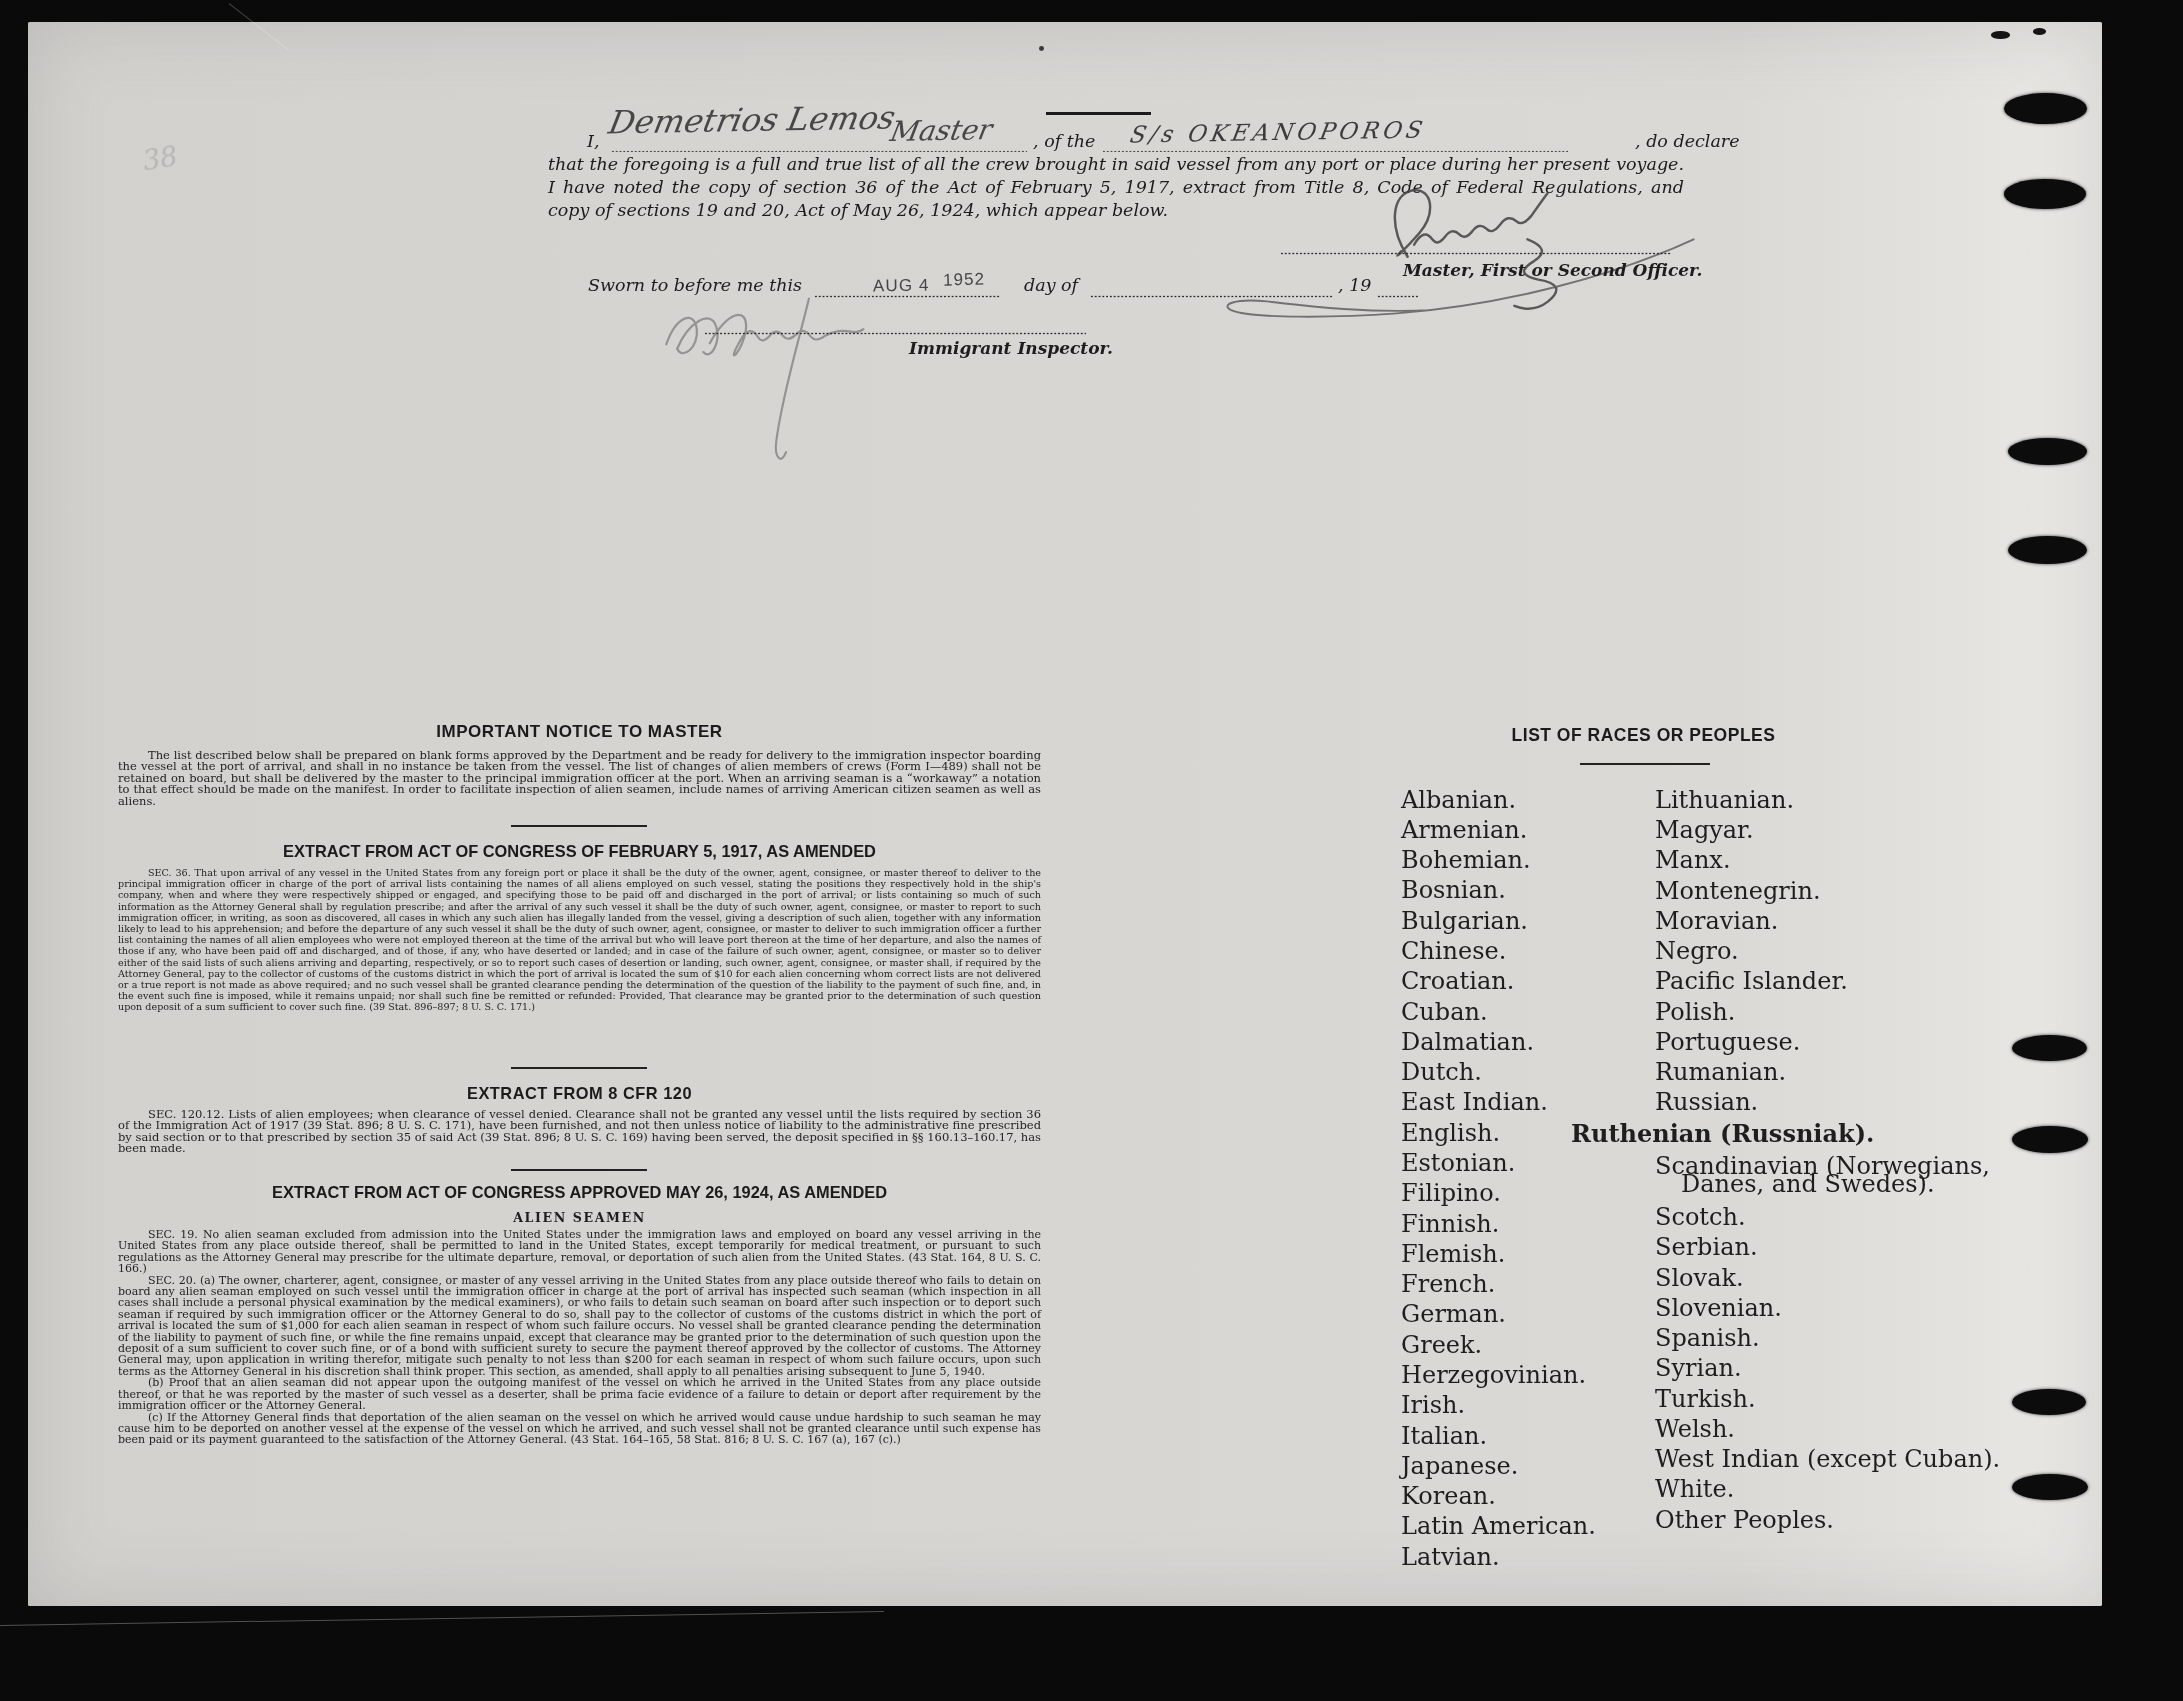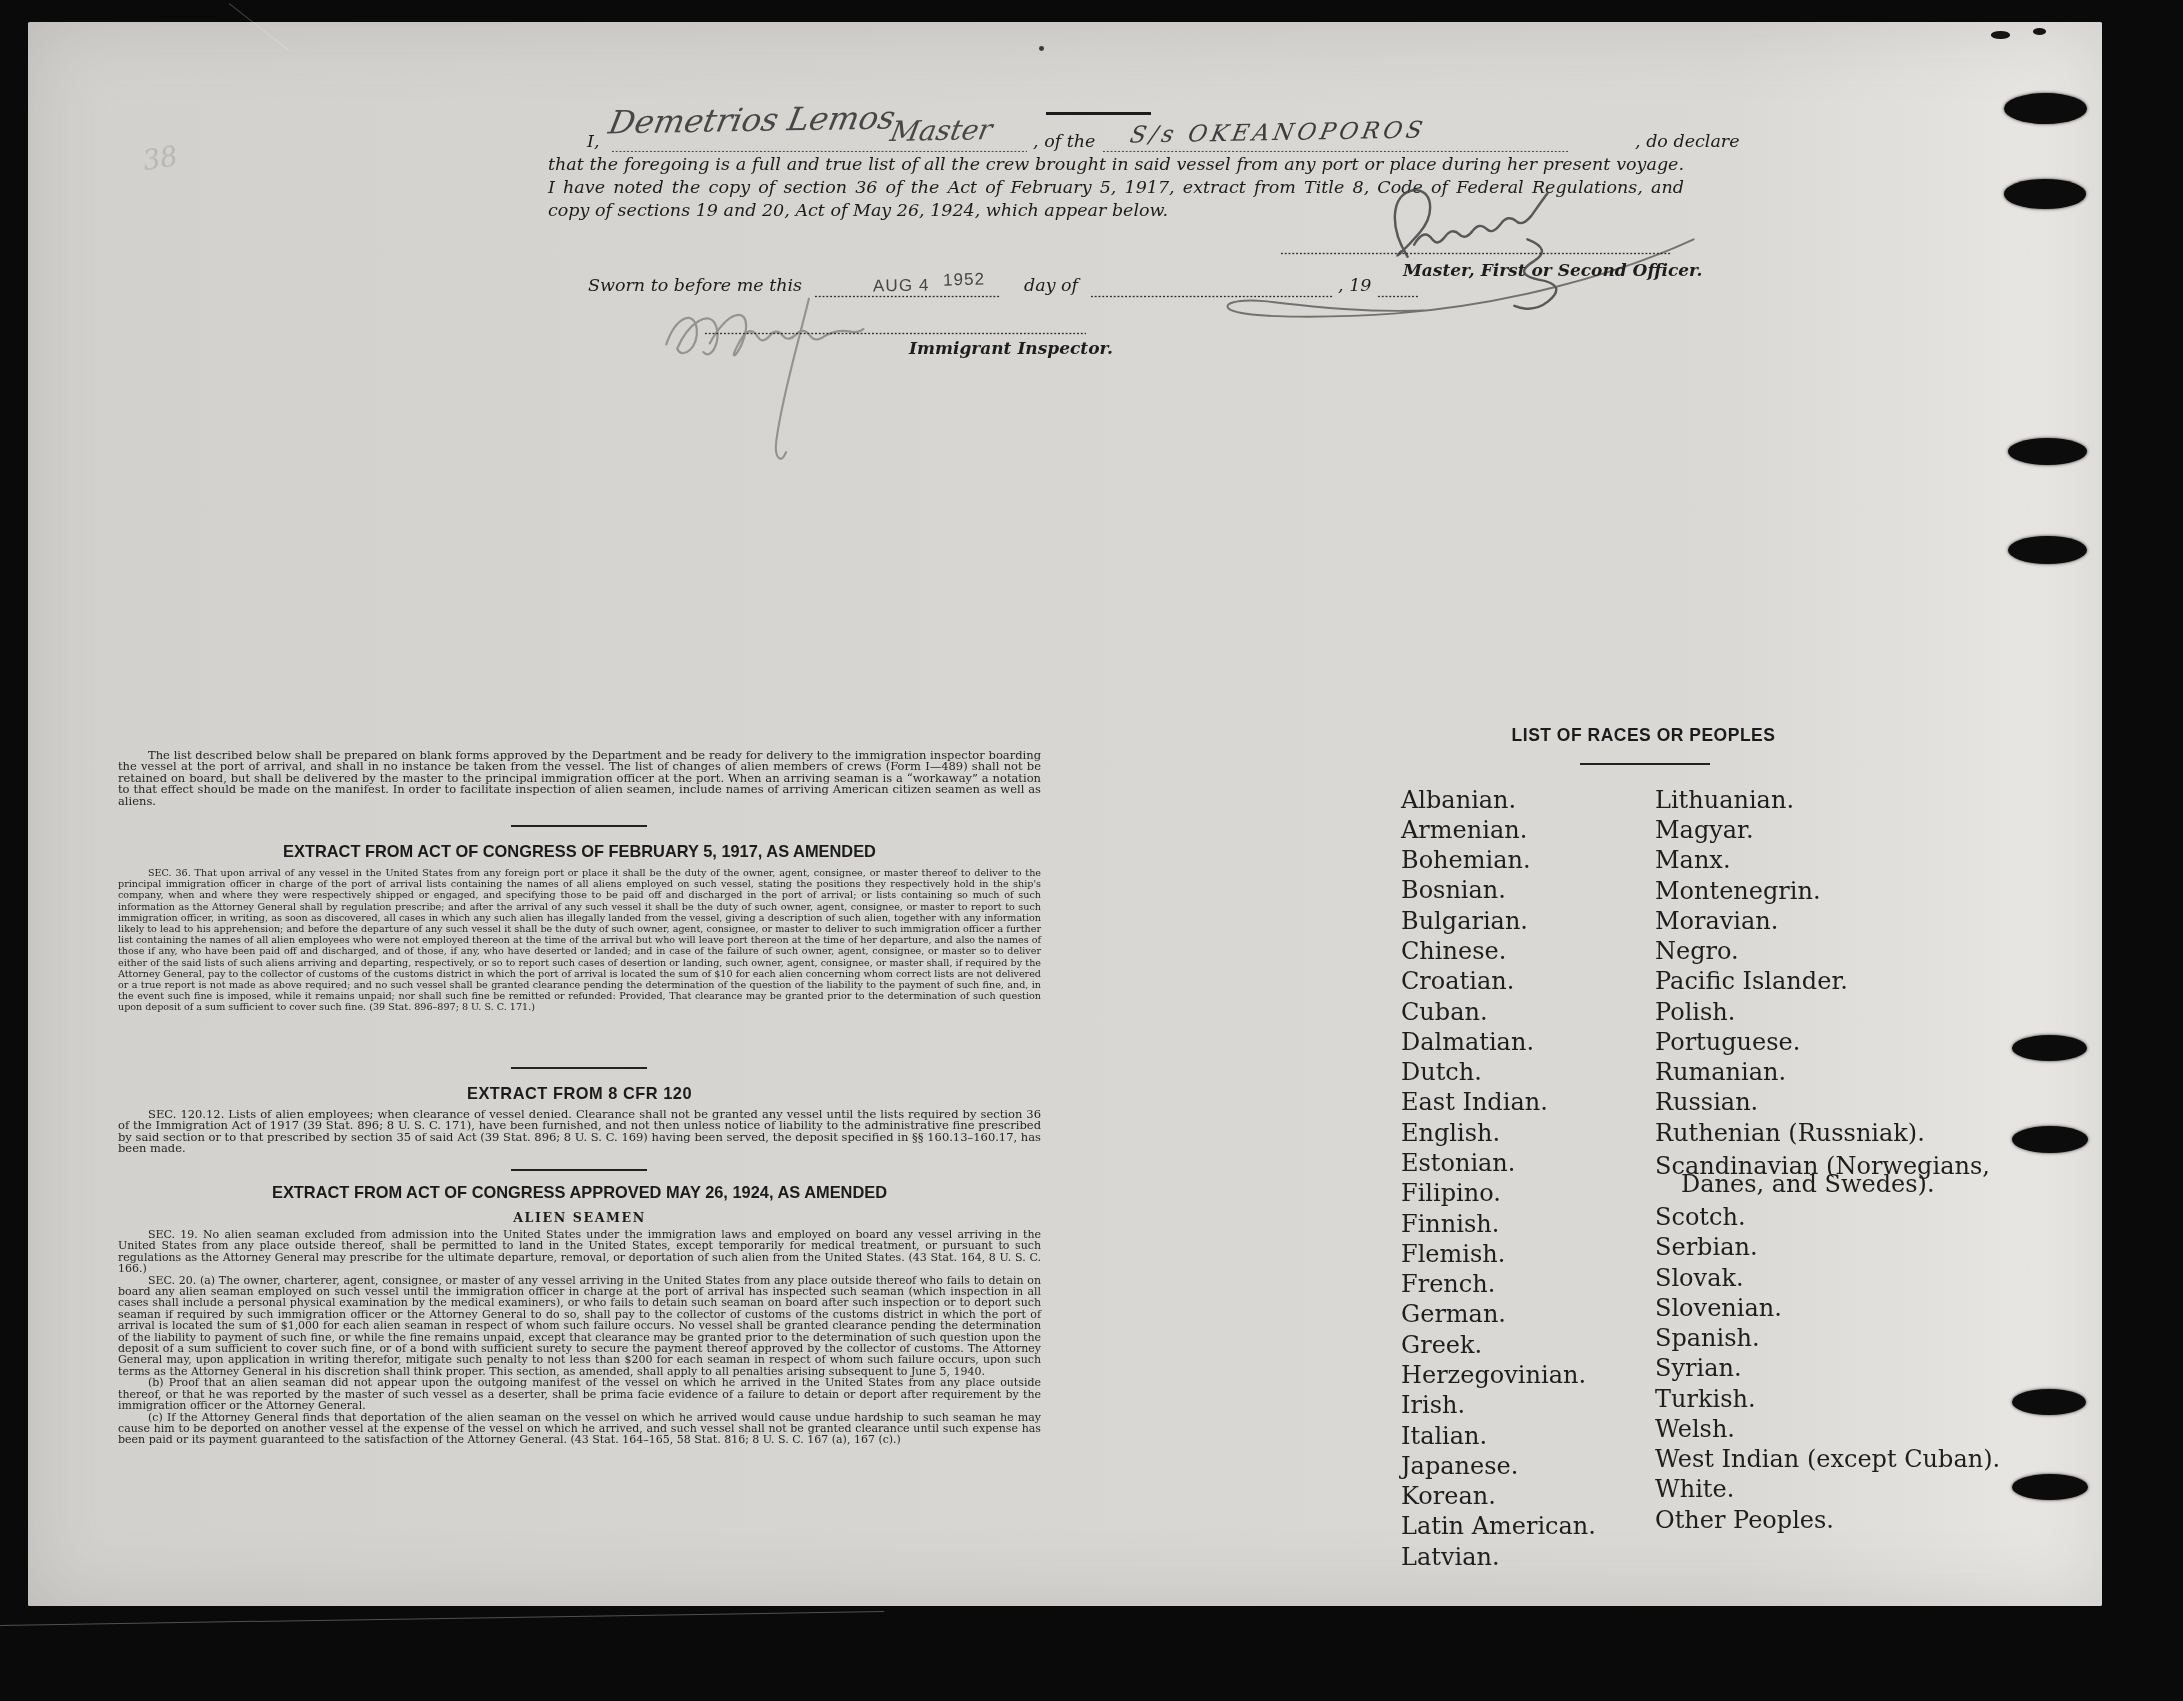--- a/index.html
+++ b/index.html
@@ -148,20 +148,21 @@
     <svg class="sig" style="left:644px;top:278px;" width="393" height="196" viewBox="0 0 720 360">
       <g fill="none" stroke="#8c8c8c" stroke-width="4" stroke-linecap="round" opacity="0.9">
         <path d="M 40 122 C 58 70, 92 58, 96 94 C 100 126, 70 152, 60 130 C 80 82, 122 55, 132 90 C 140 118, 122 152, 108 136"></path>
         <path d="M 120 120 C 150 62, 192 50, 186 96 C 180 136, 150 162, 172 122 q 20 -40 36 -14 q 8 14 22 -2 q 12 -15 24 0 q 10 12 24 -2 q 14 -15 26 2 q 10 14 28 0 q 22 -12 44 -8 q 16 4 26 -4"></path>
         <path d="M 302 38 C 282 120, 252 220, 242 300 C 238 332, 252 342, 260 320"></path>
       </g>
     </svg>
     <div class="dotline" style="left:704px;top:332px;width:382px;"></div>
     <span class="sig-label" style="left:909px;top:338px;">Immigrant Inspector.</span>
 
+    <div class="colL h-sans center" style="top:722px;font-size:17px;letter-spacing:0.5px;">IMPORTANT NOTICE TO MASTER</div>
     <div class="colL body-text" style="top:750px;font-size:11.5px;line-height:11.4px;text-indent:30px;">The list described below shall be prepared on blank forms approved by the Department and be ready for delivery to the immigration inspector boarding the vessel at the port of arrival, and shall in no instance be taken from the vessel.  The list of changes of alien members of crews (Form I—489) shall not be retained on board, but shall be delivered by the master to the principal immigration officer at the port.  When an arriving seaman is a “workaway” a notation to that effect should be made on the manifest.  In order to facilitate inspection of alien seamen, include names of arriving American citizen seamen as well as aliens.</div>
     <div class="rule" style="left:511px;top:825px;width:136px;"></div>
 
     <div class="colL h-sans center" style="top:842px;font-size:16.4px;">EXTRACT FROM ACT OF CONGRESS OF FEBRUARY 5, 1917, AS AMENDED</div>
     <div class="colL body-text" style="top:867px;font-size:9.6px;line-height:11.2px;text-indent:30px;">SEC. 36.  That upon arrival of any vessel in the United States from any foreign port or place it shall be the duty of the owner, agent, consignee, or master thereof to deliver to the principal immigration officer in charge of the port of arrival lists containing the names of all aliens employed on such vessel, stating the positions they respectively hold in the ship's company, when and where they were respectively shipped or engaged, and specifying those to be paid off and discharged in the port of arrival; or lists containing so much of such information as the Attorney General shall by regulation prescribe; and after the arrival of any such vessel it shall be the duty of such owner, agent, consignee, or master to report to such immigration officer, in writing, as soon as discovered, all cases in which any such alien has illegally landed from the vessel, giving a description of such alien, together with any information likely to lead to his apprehension; and before the departure of any such vessel it shall be the duty of such owner, agent, consignee, or master to deliver to such immigration officer a further list containing the names of all alien employees who were not employed thereon at the time of the arrival but who will leave port thereon at the time of her departure, and also the names of those if any, who have been paid off and discharged, and of those, if any, who have deserted or landed; and in case of the failure of such owner, agent, consignee, or master so to deliver either of the said lists of such aliens arriving and departing, respectively, or so to report such cases of desertion or landing, such owner, agent, consignee, or master shall, if required by the Attorney General, pay to the collector of customs of the customs district in which the port of arrival is located the sum of $10 for each alien concerning whom correct lists are not delivered or a true report is not made as above required; and no such vessel shall be granted clearance pending the determination of the question of the liability to the payment of such fine, and, in the event such fine is imposed, while it remains unpaid; nor shall such fine be remitted or refunded: Provided, That clearance may be granted prior to the determination of such question upon deposit of a sum sufficient to cover such fine.  (39 Stat. 896–897; 8 U. S. C. 171.)</div>
     <div class="rule" style="left:511px;top:1067px;width:136px;"></div>
 
     <div class="colL h-sans center" style="top:1084px;font-size:16.4px;letter-spacing:0.5px;">EXTRACT FROM 8 CFR 120</div>
     <div class="colL body-text" style="top:1109px;font-size:11.5px;line-height:11.4px;text-indent:30px;">SEC. 120.12.  Lists of alien employees; when clearance of vessel denied.  Clearance shall not be granted any vessel until the lists required by section 36 of the Immigration Act of 1917 (39 Stat. 896; 8 U. S. C. 171), have been furnished, and not then unless notice of liability to the administrative fine prescribed by said section or to that prescribed by section 35 of said Act (39 Stat. 896; 8 U. S. C. 169) having been served, the deposit specified in §§ 160.13–160.17, has been made.</div>
     <div class="rule" style="left:511px;top:1169px;width:136px;"></div>
@@ -208,21 +209,21 @@
         <span class="race-item" style="left: 1655px; top: 820px;">Magyar.</span>
         <span class="race-item" style="left: 1655px; top: 850px;">Manx.</span>
         <span class="race-item" style="left: 1655px; top: 881px;">Montenegrin.</span>
         <span class="race-item" style="left: 1655px; top: 911px;">Moravian.</span>
         <span class="race-item" style="left: 1655px; top: 941px;">Negro.</span>
         <span class="race-item" style="left: 1655px; top: 971px;">Pacific Islander.</span>
         <span class="race-item" style="left: 1655px; top: 1002px;">Polish.</span>
         <span class="race-item" style="left: 1655px; top: 1032px;">Portuguese.</span>
         <span class="race-item" style="left: 1655px; top: 1062px;">Rumanian.</span>
         <span class="race-item" style="left: 1655px; top: 1092px;">Russian.</span>
-        <span class="race-item" style="left: 1655px; top: 1123px;">Ruthenian (Russniak).</span>
+        <span class="race-item" style="left: 1571px; top: 1123px; font-weight: bold;">Ruthenian (Russniak).</span>
         <span class="race-item" style="left: 1655px; top: 1156px;">Scandinavian (Norwegians,</span>
         <span class="race-item" style="left: 1681px; top: 1174px;">Danes, and Swedes).</span>
         <span class="race-item" style="left: 1655px; top: 1207px;">Scotch.</span>
         <span class="race-item" style="left: 1655px; top: 1237px;">Serbian.</span>
         <span class="race-item" style="left: 1655px; top: 1268px;">Slovak.</span>
         <span class="race-item" style="left: 1655px; top: 1298px;">Slovenian.</span>
         <span class="race-item" style="left: 1655px; top: 1328px;">Spanish.</span>
         <span class="race-item" style="left: 1655px; top: 1358px;">Syrian.</span>
         <span class="race-item" style="left: 1655px; top: 1389px;">Turkish.</span>
         <span class="race-item" style="left: 1655px; top: 1419px;">Welsh.</span>

